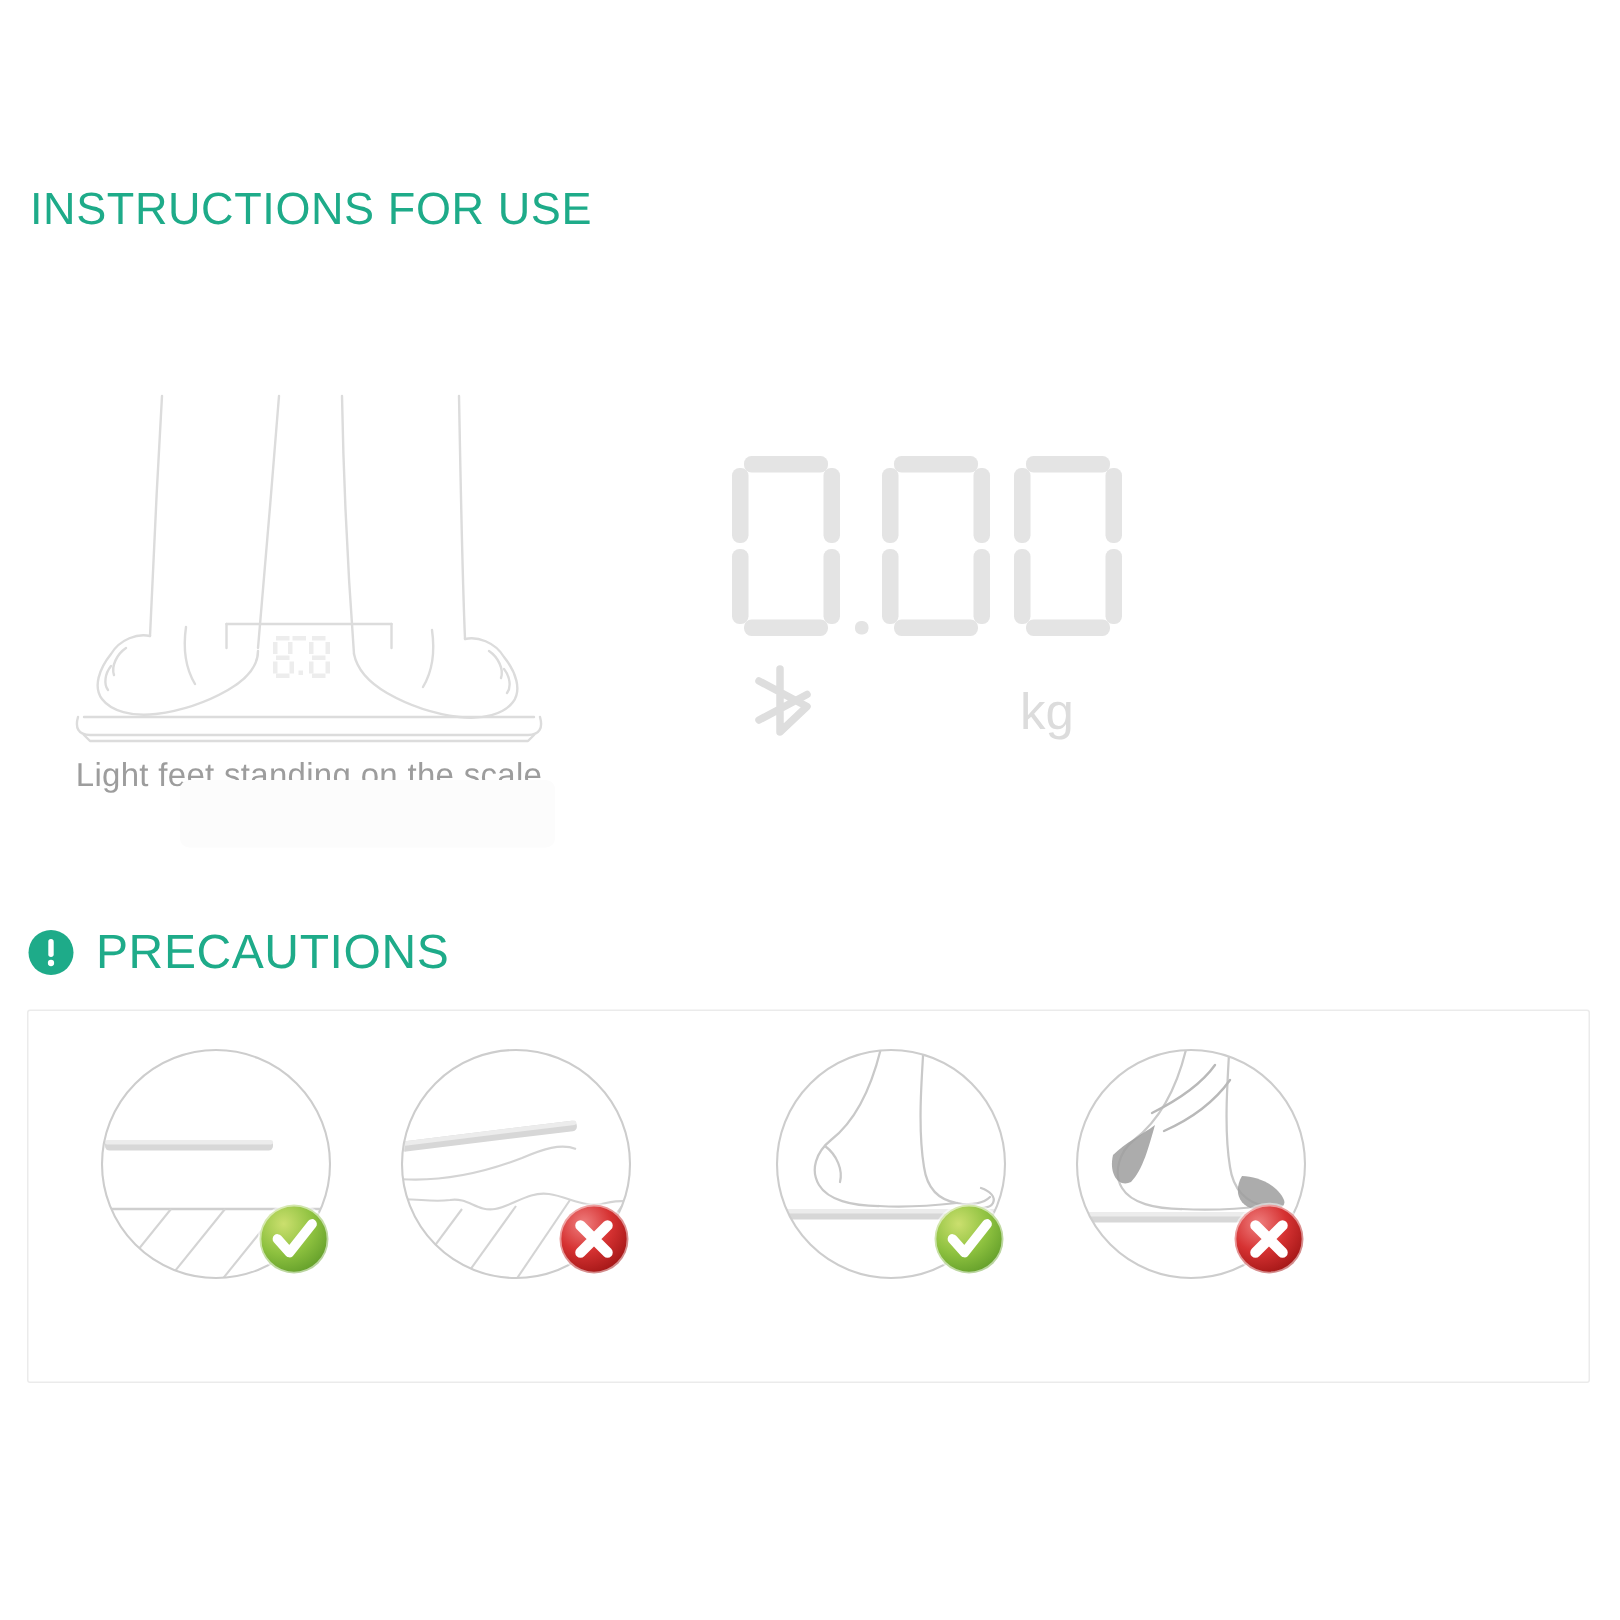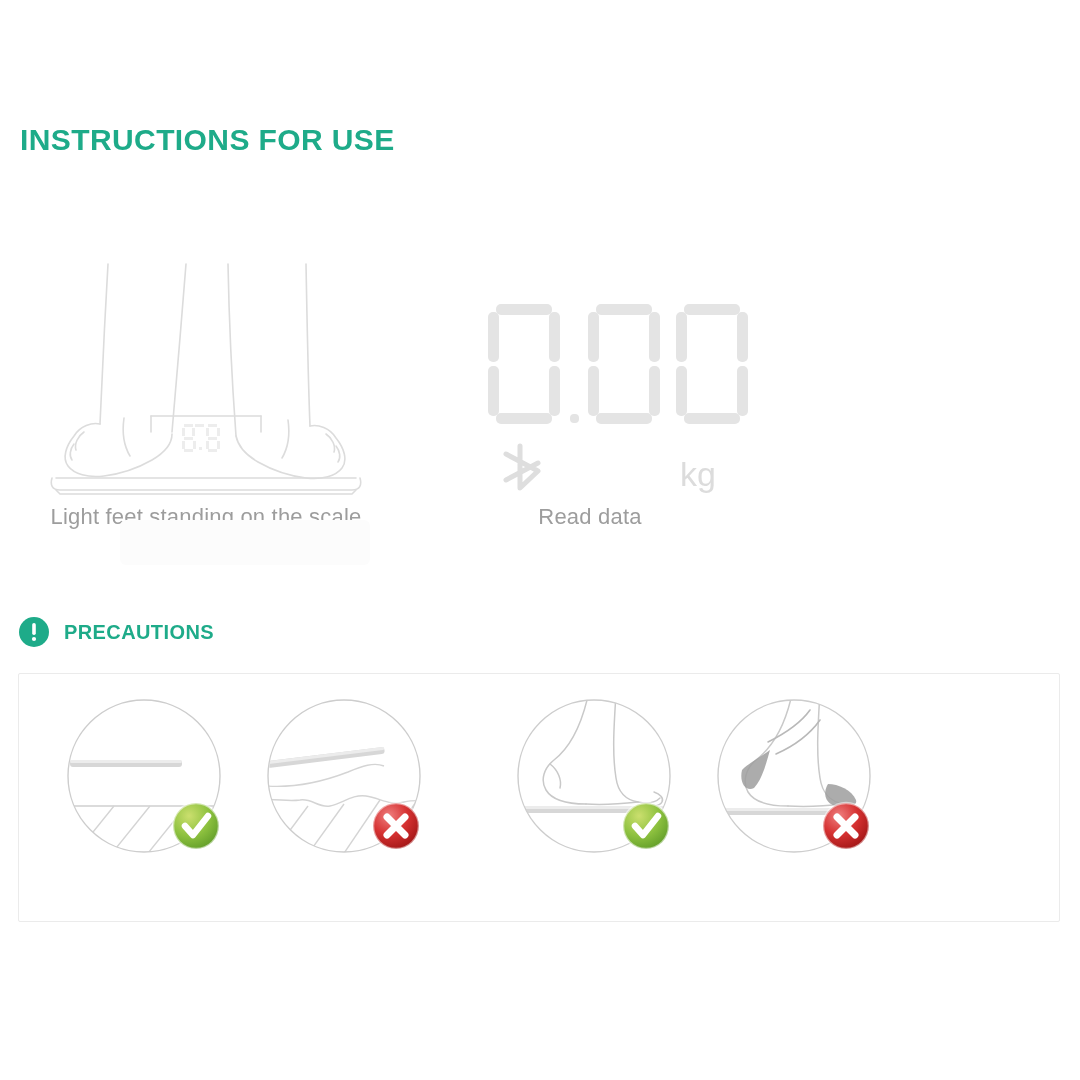--- a/index.html
+++ b/index.html
@@ -13,38 +13,38 @@
     position: relative;
     overflow: hidden;
     font-family: "Liberation Sans", sans-serif;
     -webkit-font-smoothing: antialiased;
   }
 
   
   .section-title {
     position: absolute;
     font-size: 30px;
-    font-weight: bold;
+    font-weight: normal;
     letter-spacing: 0.4px;
     color: #1eab89;
     white-space: nowrap;
   }
   #instructions-title { left: 20px; top: 123px; }
 
   #precautions-header {
     position: absolute;
     left: 18px;
     top: 616px;
     display: flex;
     align-items: center;
     gap: 14px;
   }
   #precautions-header .section-title {
     position: static;
-    font-size: 20px;
+    font-size: 32px;
   }
   .warn-icon {
     width: 32px;
     height: 32px;
     flex: 0 0 32px;
   }
 
   
   .steps {
     position: absolute;
@@ -217,21 +217,20 @@
         <rect x="357" y="120" width="11" height="50" rx="5"></rect>
         <rect x="304" y="167" width="56" height="11" rx="5"></rect>
       </g>
 
       <g stroke="#dedede" stroke-width="5" fill="none" stroke-linecap="round" stroke-linejoin="round">
         <path d="M140 200 L 140 242 L 158 225 L 126 208 M126 234 L 158 217"></path>
       </g>
 
       <text x="300" y="240" font-family="'Liberation Sans', sans-serif" font-size="34" fill="#dcdcdc">kg</text>
     </svg>
-    <div class="step-caption">Read data</div>
   </div>
 </div>
 
 <div class="ghost"></div>
 
 <div id="precautions-header">
   <svg class="warn-icon" viewBox="0 0 32 32">
     <circle cx="16" cy="16" r="15" fill="#1eab89"></circle>
     <rect x="14.2" y="7" width="3.6" height="12" rx="1.8" fill="#ffffff"></rect>
     <circle cx="16" cy="23" r="2.1" fill="#ffffff"></circle>

